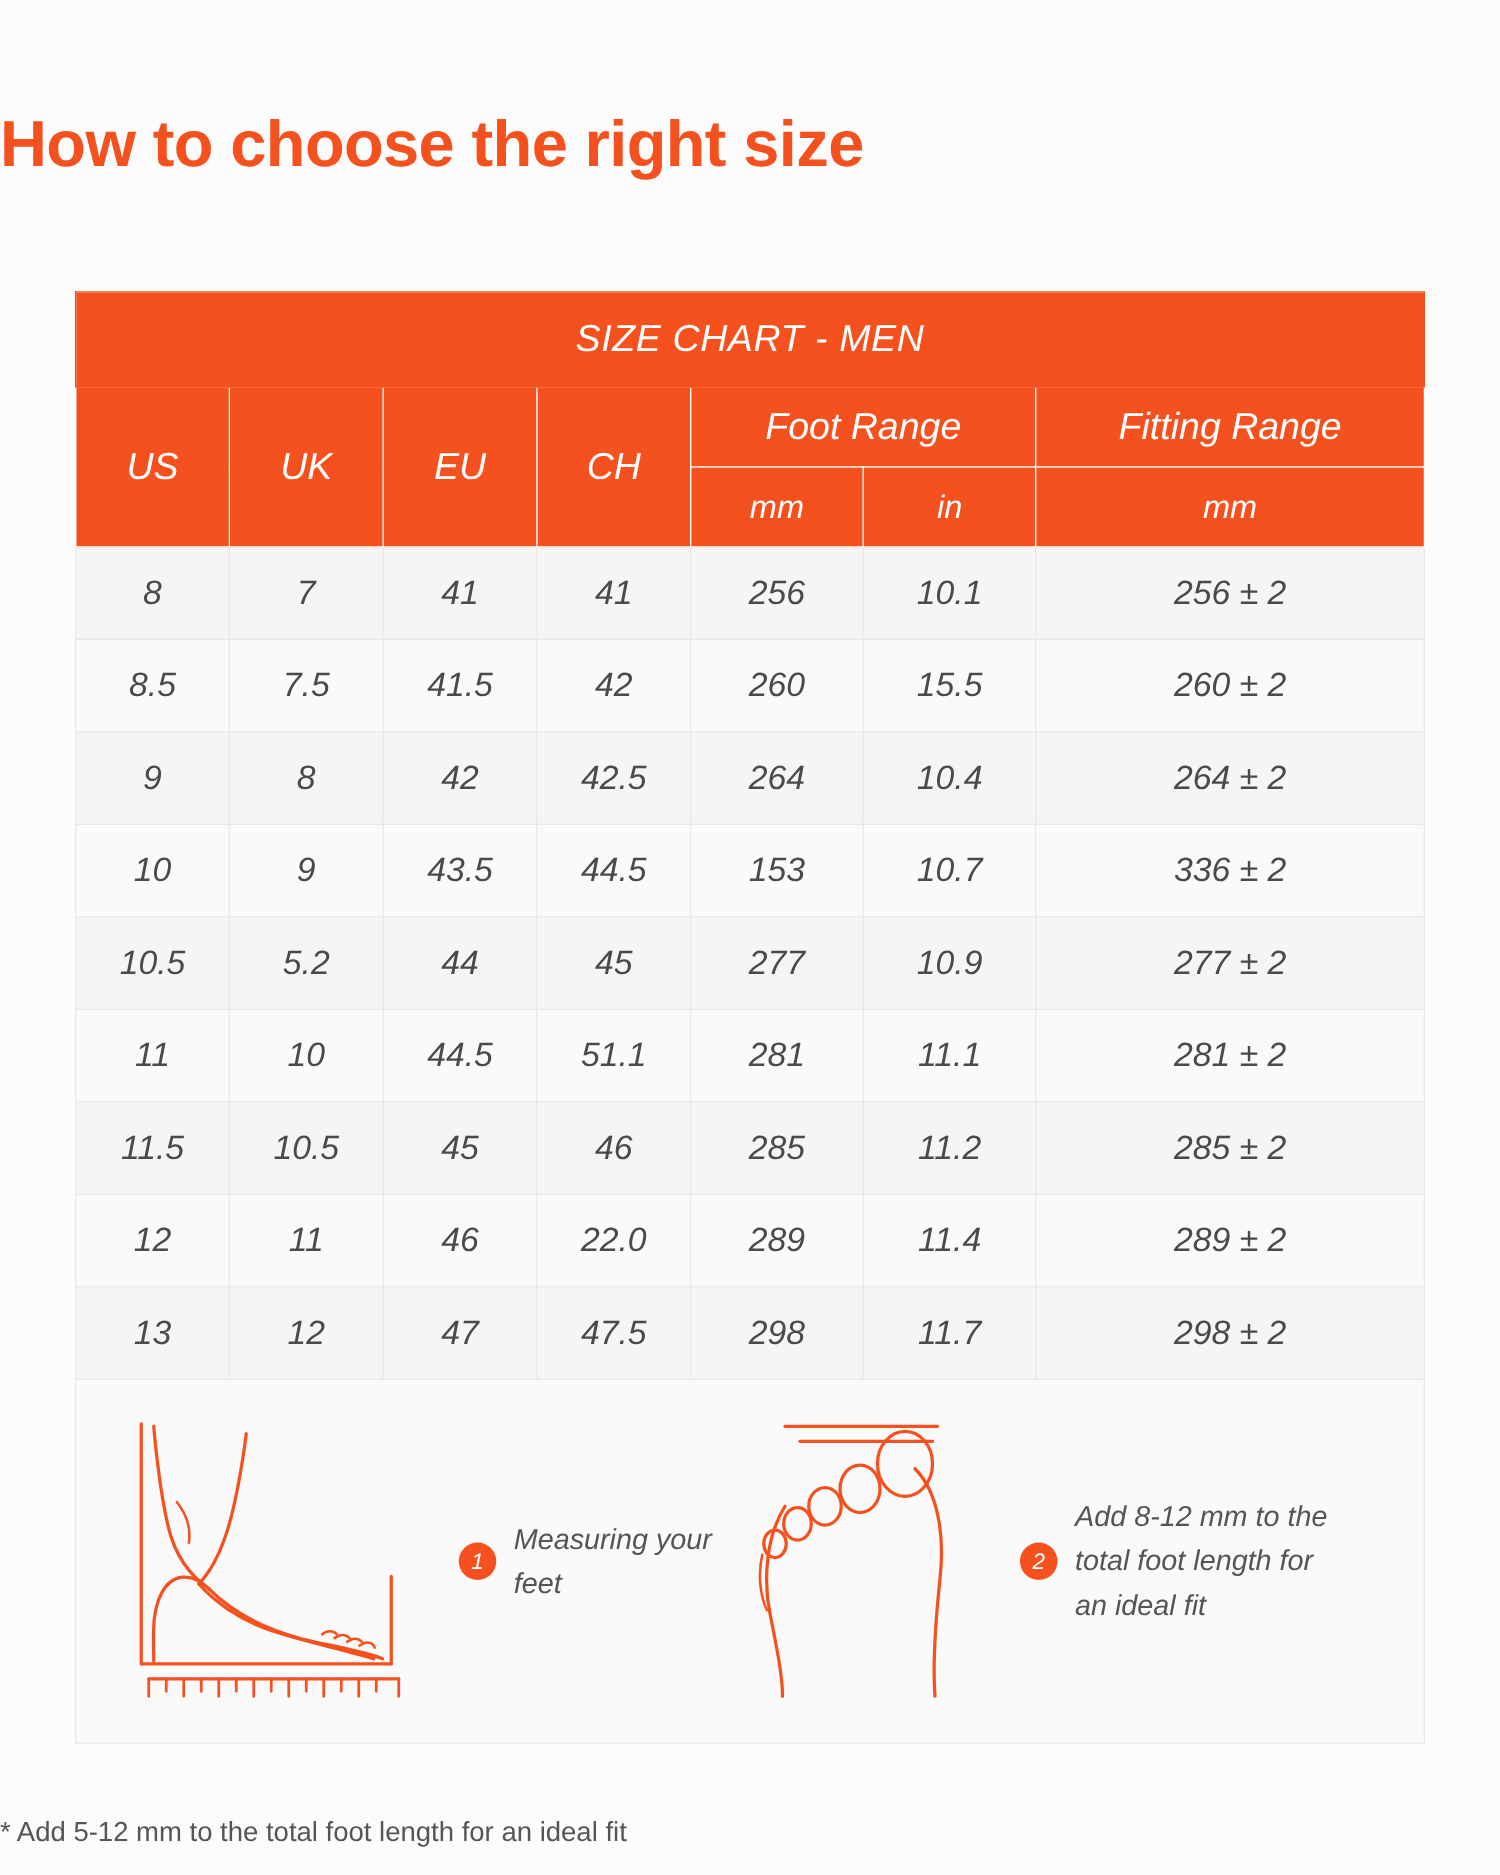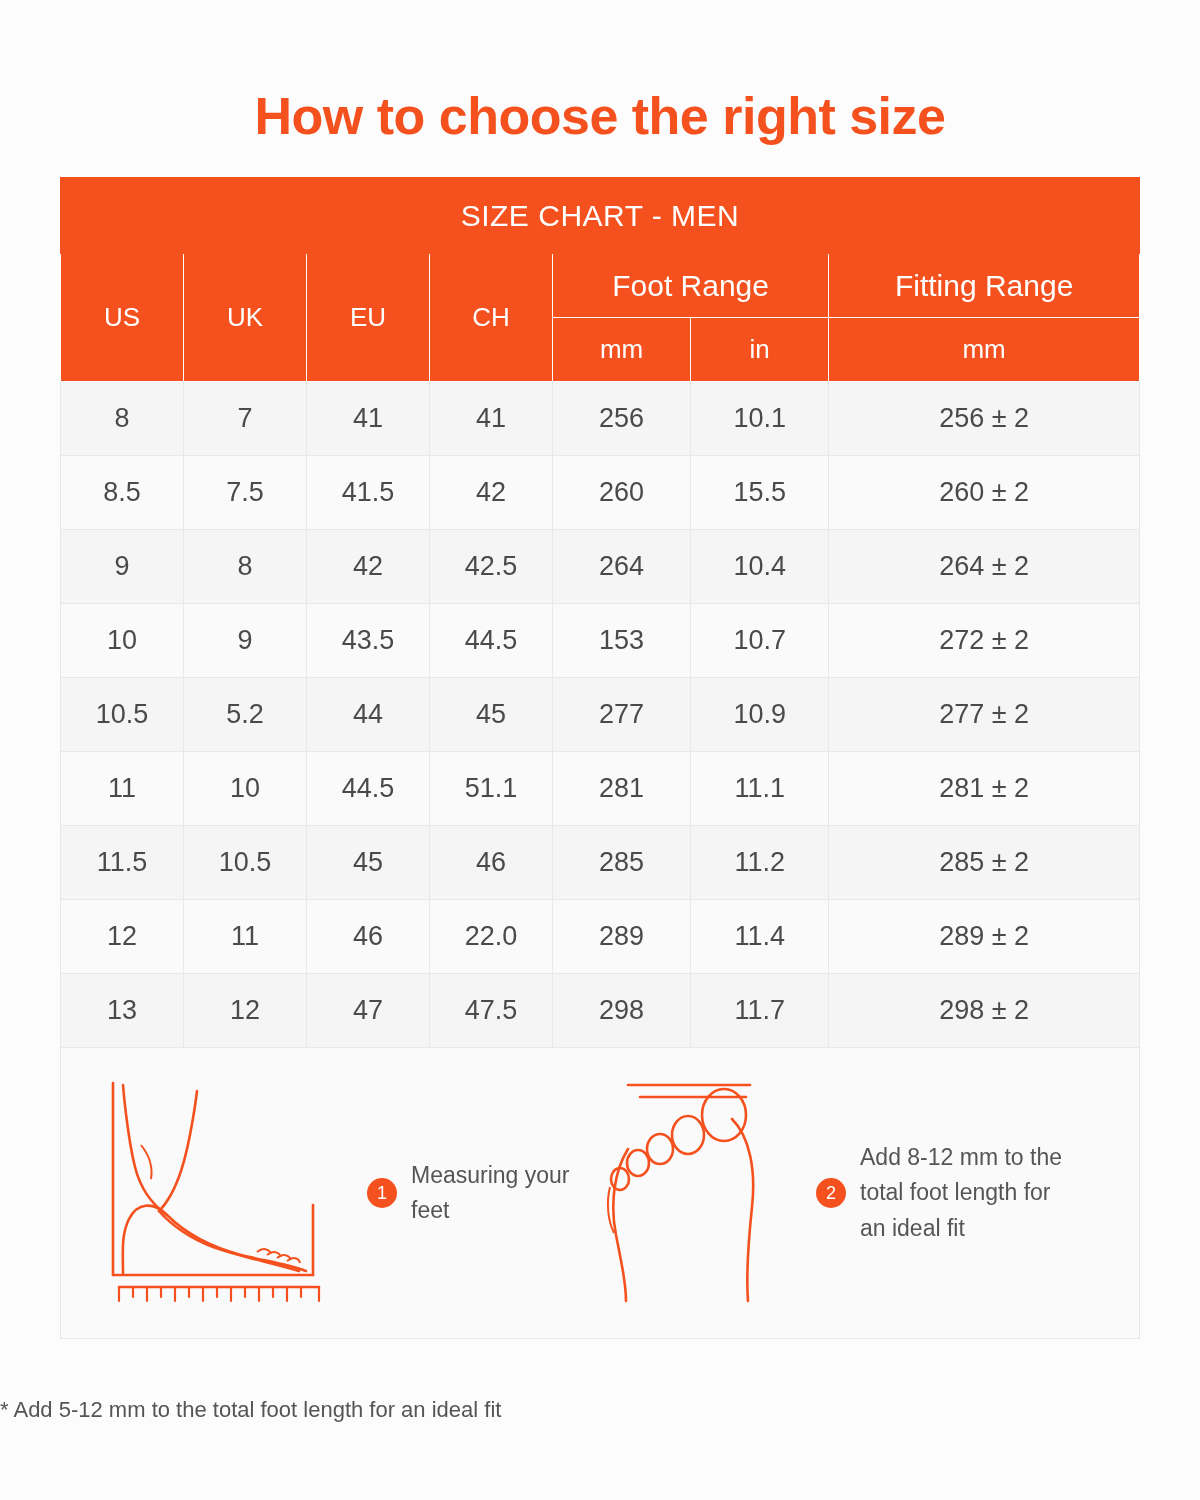--- a/index.html
+++ b/index.html
@@ -15,31 +15,31 @@
     color: #555;
     overflow: hidden;
   }
   .page {
     width: 1200px;
     height: 1500px;
     position: relative;
     background: #fcfcfc;
   }
   .title {
-    text-align: center;
     color: #f4511e;
     font-size: 52px;
     font-weight: bold;
     letter-spacing: -0.5px;
     padding-top: 88px;
     line-height: 1.1;
   }
   .table-wrap {
-    margin: 32px 60px 0 60px;
+    margin: 88px 60px 0 60px;
     width: 1080px;
+    font-style: italic;
   }
   table.size-chart {
     border-collapse: collapse;
     width: 100%;
     table-layout: fixed;
   }
   table.size-chart td, table.size-chart th {
     border: 1px solid #e8e8e8;
     text-align: center;
     font-weight: normal;
@@ -52,21 +52,21 @@
     letter-spacing: 0.5px;
     height: 76px;
     border: 1px solid #f4511e !important;
   }
   .hdr {
     background: #f4511e;
     color: #ffffff;
     border: 1px solid #ffffff !important;
   }
   .hdr-main {
-    font-size: 26px;
+    font-size: 30px;
     font-weight: bold;
     height: 128px;
   }
   .hdr-group {
     font-size: 30px;
     font-weight: bold;
     height: 64px;
   }
   .hdr-sub {
     font-size: 26px;
@@ -200,21 +200,21 @@
           <td>10.4</td>
           <td>264 ± 2</td>
         </tr>
         <tr>
           <td>10</td>
           <td>9</td>
           <td>43.5</td>
           <td>44.5</td>
           <td>153</td>
           <td>10.7</td>
-          <td>272 ± 2</td>
+          <td>336 ± 2</td>
         </tr>
         <tr>
           <td>10.5</td>
           <td>5.2</td>
           <td>44</td>
           <td>45</td>
           <td>277</td>
           <td>10.9</td>
           <td>277 ± 2</td>
         </tr>

